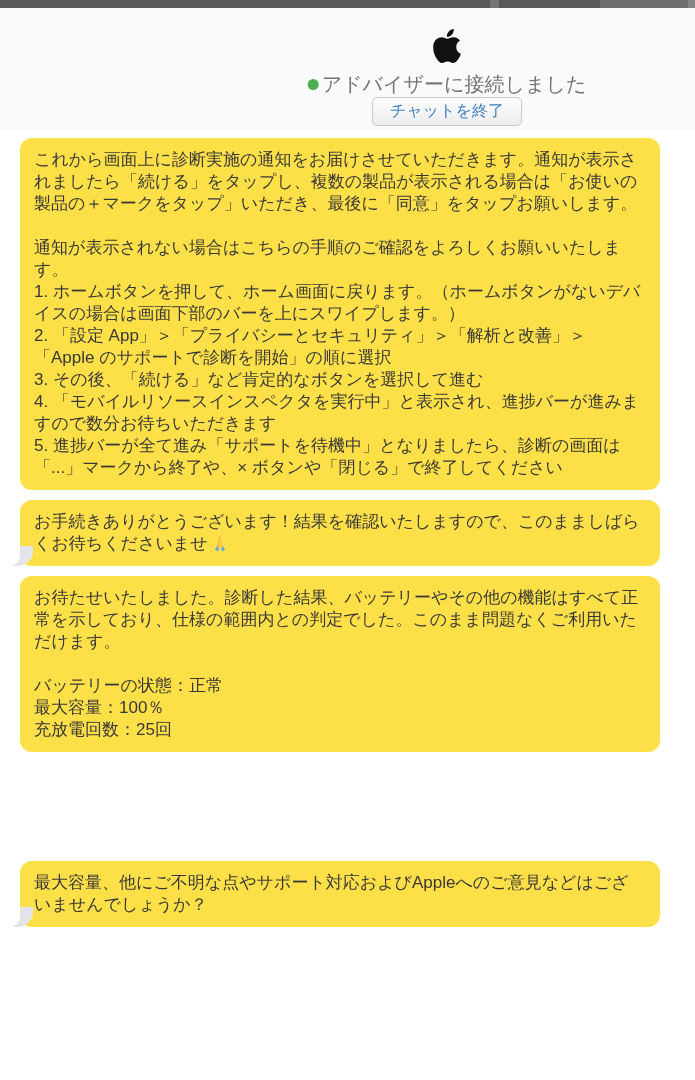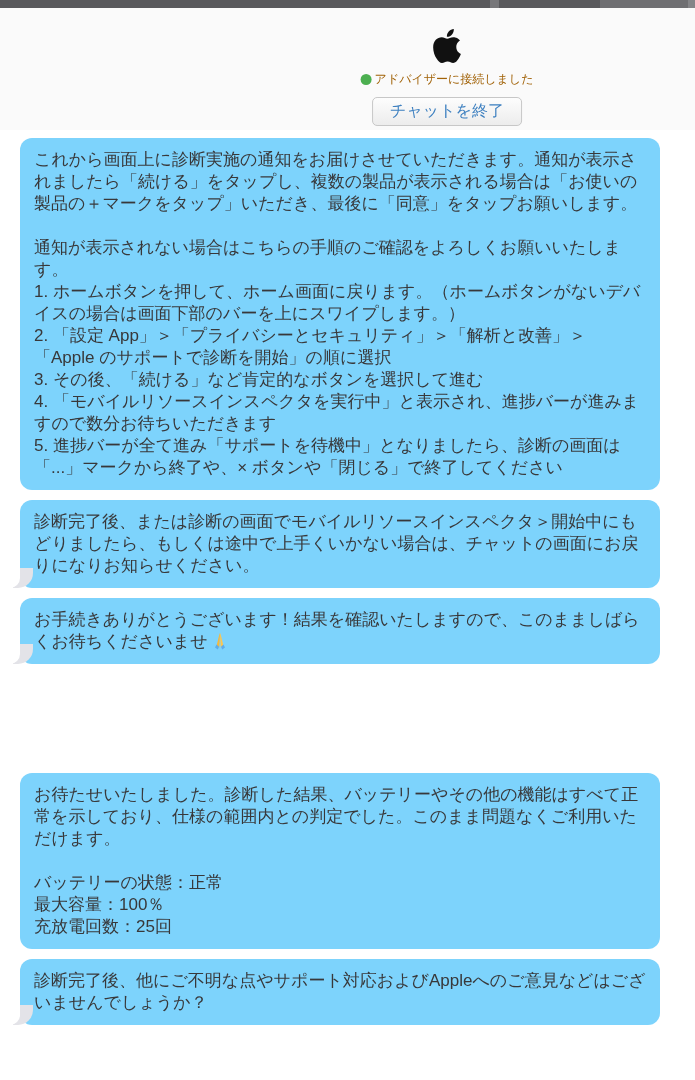--- a/index.html
+++ b/index.html
@@ -15,37 +15,37 @@
   .chrome-bar{position:absolute;top:0;left:0;width:695px;height:8px;background:#59595c;}
   .chrome-bar .seg-light{position:absolute;top:0;left:600px;width:95px;height:8px;background:#6f6f72;}
   .chrome-bar .seg-tick{position:absolute;top:0;left:490px;width:9px;height:8px;background:#77777a;}
   .chrome-bar .seg-end{position:absolute;top:0;left:688px;width:7px;height:8px;background:#858588;}
   
   .header{position:absolute;top:8px;left:0;width:695px;height:122px;background:#fafafa;}
   .apple-logo{position:absolute;top:21px;left:447px;transform:translateX(-50%);}
   .status-row{
     position:absolute;top:63px;left:447px;transform:translateX(-50%);
     display:flex;align-items:center;white-space:nowrap;
-    font-size:12px;color:#a16207;
+    font-size:20px;color:#737373;
   }
   .status-dot{width:11px;height:11px;border-radius:50%;background:#4caf50;margin-right:3px;flex:0 0 auto;}
   .end-chat-btn{
     position:absolute;top:89px;left:447px;transform:translateX(-50%);
     height:29px;padding:0 17px;box-sizing:border-box;
     font-family:inherit;font-size:16px;color:#3e80c0;
     background:linear-gradient(#fdfdfd,#ececec);
     border:1px solid #c7c7c7;border-radius:5px;
     display:flex;align-items:center;white-space:nowrap;cursor:pointer;
   }
   
   .chat{position:absolute;top:130px;left:0;width:695px;height:950px;padding:8px 0 0 20px;box-sizing:border-box;}
   .bubble{
     position:relative;
     width:640px;box-sizing:border-box;
-    background:#7dd3fc;
+    background:#fde047;
     border-radius:12px;
     padding:11px 14px;
     font-size:17px;line-height:22px;color:#38383a;
     white-space:pre-wrap;
     word-break:break-word;
   }
   .bubble + .bubble{margin-top:10px;}
   .bubble:nth-child(3){}
   .bubble:nth-child(4){margin-top:109px;}
   .bubble.tail::before{
@@ -86,28 +86,27 @@
   <div class="chat">
       <div class="bubble"><span class="msg-text">これから画面上に診断実施の通知をお届けさせていただきます。通知が表示されましたら「続ける」をタップし、複数の製品が表示される場合は「お使いの製品の＋マークをタップ」いただき、最後に「同意」をタップお願いします。
 
 通知が表示されない場合はこちらの手順のご確認をよろしくお願いいたします。
 1. ホームボタンを押して、ホーム画面に戻ります。（ホームボタンがないデバイスの場合は画面下部のバーを上にスワイプします。）
 2. 「設定 App」＞「プライバシーとセキュリティ」＞「解析と改善」＞
 「Apple のサポートで診断を開始」の順に選択
 3. その後、「続ける」など肯定的なボタンを選択して進む
 4. 「モバイルリソースインスペクタを実行中」と表示され、進捗バーが進みますので数分お待ちいただきます
 5. 進捗バーが全て進み「サポートを待機中」となりましたら、診断の画面は「...」マークから終了や、× ボタンや「閉じる」で終了してください</span></div>
-      <div class="bubble tail"><span class="msg-text">診断完了後、または診断の画面でモバイルリソースインスペクタ＞開始中にもどりましたら、もしくは途中で上手くいかない場合は、チャットの画面にお戻りになりお知らせください。</span></div>
       <div class="bubble tail"><span class="msg-text">お手続きありがとうございます！結果を確認いたしますので、このまましばらくお待ちくださいませ</span><svg class="emoji" width="20" height="20" viewBox="0 0 36 36" style="display: inline;" aria-hidden="true" role="img" aria-label="🙏">
     <path fill="#f5b83d" d="M17.5 3 L12 26 L16.6 30 L18 7 Z"></path>
     <path fill="#fcc650" d="M18.5 3 L24 26 L19.4 30 L18 7 Z"></path>
     <path fill="#5dadec" d="M11.8 24.5 L16.2 28.3 L14 33.5 L9 29.5 Z"></path>
     <path fill="#5dadec" d="M24.2 24.5 L19.8 28.3 L22 33.5 L27 29.5 Z"></path>
   </svg></div>
       <div class="bubble"><span class="msg-text">お待たせいたしました。診断した結果、バッテリーやその他の機能はすべて正常を示しており、仕様の範囲内との判定でした。このまま問題なくご利用いただけます。
 
 バッテリーの状態：正常
 最大容量：100％
 充放電回数：25回</span></div>
-      <div class="bubble tail"><span class="msg-text">診断完了後、他にご不明な点やサポート対応およびAppleへのご意見などはございませんでしょうか？</span></div>
+      <div class="bubble tail"><span class="msg-text">最大容量、他にご不明な点やサポート対応およびAppleへのご意見などはございませんでしょうか？</span></div>
     </div>
 
 </div>
 
 </body></html>

